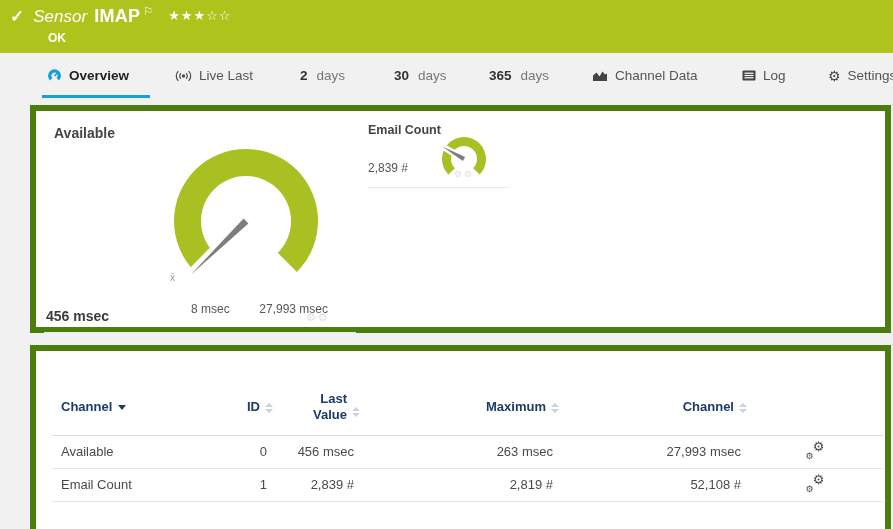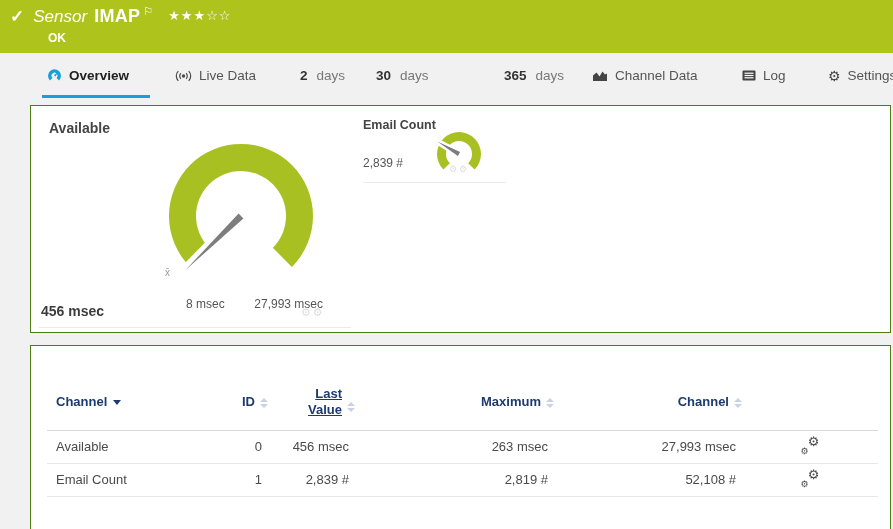--- a/index.html
+++ b/index.html
@@ -20,21 +20,21 @@
   .tabbar { position:absolute; left:0; top:53px; width:893px; height:52px; }
   .tab { position:absolute; top:15px; display:flex; align-items:center; gap:7px;
          font-size:13.5px; color:#555; cursor:pointer; white-space:nowrap; }
   .tab .num { font-weight:bold; color:#333; margin-right:2px; }
   .tab .unit { color:#777; }
   .tab.active { color:#222; font-weight:bold; }
   .tab-underline { position:absolute; left:42px; top:42px; width:108px; height:3px; background:#169fd9; }
   .gear-glyph { font-size:14px; color:#444; line-height:1; }
 
   
-  .panel { position:absolute; left:30px; width:861px; background:#fff; border:1px solid #4d7c0f; }
+  .panel { position:absolute; left:30px; width:861px; background:#fff; border:6px solid #4d7c0f; }
   .panel.gauges { top:105px; height:228px; }
   .panel.tablep { top:345px; height:210px; }
 
   
   .tile { position:absolute; border-bottom:1px solid #ebebeb; }
   .tile-avail { left:8px; top:8px; width:312px; height:214px; }
   .tile-email { left:332px; top:8px; width:143px; height:69px; }
   .tile-title { font-size:14px; font-weight:bold; color:#444; }
   .tile-title.small { font-size:12.5px; }
   .gauge-big { position:absolute; left:122px; top:22px; }
@@ -51,21 +51,21 @@
 
   
   table.ch { border-collapse:collapse; table-layout:fixed; width:831px; margin:28px 14px 0 16px; }
   table.ch th { height:56px; vertical-align:middle; font-size:13px; font-weight:bold;
                 color:#1d3a6d; border-bottom:1px solid #d9d9d9; cursor:pointer; }
   table.ch td { height:33px; font-size:13px; color:#4a4a4a; border-bottom:1px solid #e8e8e8; }
   .al { text-align:left; padding-left:9px; }
   .ar { text-align:right; padding-right:6px; }
   .ac { text-align:center; }
   th.ar { padding-right:0; }
-  .wrap-narrow { display:inline-block; max-width:46px; line-height:1.2; text-align:right; vertical-align:middle;text-decoration:underline; }
+  .wrap-narrow { display:inline-block; max-width:46px; line-height:1.2; text-align:right; vertical-align:middle; }
   .sortbtns { display:inline-flex; flex-direction:column; gap:2px; margin-left:5px; vertical-align:middle; }
   .sortbtns i { display:block; width:0; height:0; border-left:4px solid transparent; border-right:4px solid transparent; }
   .sortbtns .up { border-bottom:4px solid #c9d2e0; }
   .sortbtns .dn { border-top:4px solid #c9d2e0; }
   .sorted-desc { display:inline-block; width:0; height:0; border-left:4px solid transparent;
                  border-right:4px solid transparent; border-top:5px solid #1d3a6d;
                  margin-left:6px; vertical-align:middle; }
   .gearpair { position:relative; display:inline-block; width:19px; height:17px; color:#4a4a4a; cursor:pointer; }
   .gearpair .g1 { position:absolute; right:0; top:-3px; font-size:13px; }
   .gearpair .g2 { position:absolute; left:0; bottom:-2px; font-size:9px; }
@@ -93,31 +93,31 @@
     <span>Overview</span>
   </div>
   <div class="tab" style="left:175px">
     <svg width="17" height="12" viewBox="0 0 17 12">
       <circle cx="8.5" cy="6" r="1.7" fill="#4a4a4a"></circle>
       <path d="M5.9,3.2 A3.9,3.9 0 0 0 5.9,8.8" stroke="#4a4a4a" stroke-width="1.2" fill="none"></path>
       <path d="M3.3,1.2 A6.8,6.8 0 0 0 3.3,10.8" stroke="#4a4a4a" stroke-width="1.2" fill="none"></path>
       <path d="M11.1,3.2 A3.9,3.9 0 0 1 11.1,8.8" stroke="#4a4a4a" stroke-width="1.2" fill="none"></path>
       <path d="M13.7,1.2 A6.8,6.8 0 0 1 13.7,10.8" stroke="#4a4a4a" stroke-width="1.2" fill="none"></path>
     </svg>
-    <span>Live Data</span>
+    <span>Live Last</span>
   </div>
   <div class="tab" style="left:300px">
     <span class="num">2</span>
     <span class="unit">days</span>
   </div>
-  <div class="tab" style="left:376px">
+  <div class="tab" style="left:394px">
     <span class="num">30</span>
     <span class="unit">days</span>
   </div>
-  <div class="tab" style="left:504px">
+  <div class="tab" style="left:489px">
     <span class="num">365</span>
     <span class="unit">days</span>
   </div>
   <div class="tab" style="left:592px">
     <svg width="16" height="12" viewBox="0 0 16 12">
       <path d="M1,11 V5.5 L4.5,2.5 L7.5,6.5 L10.5,1.5 L13,4.5 L15,3.5 V11 Z" fill="#444"></path>
     </svg>
     <span>Channel Data</span>
   </div>
   <div class="tab" style="left:742px">

